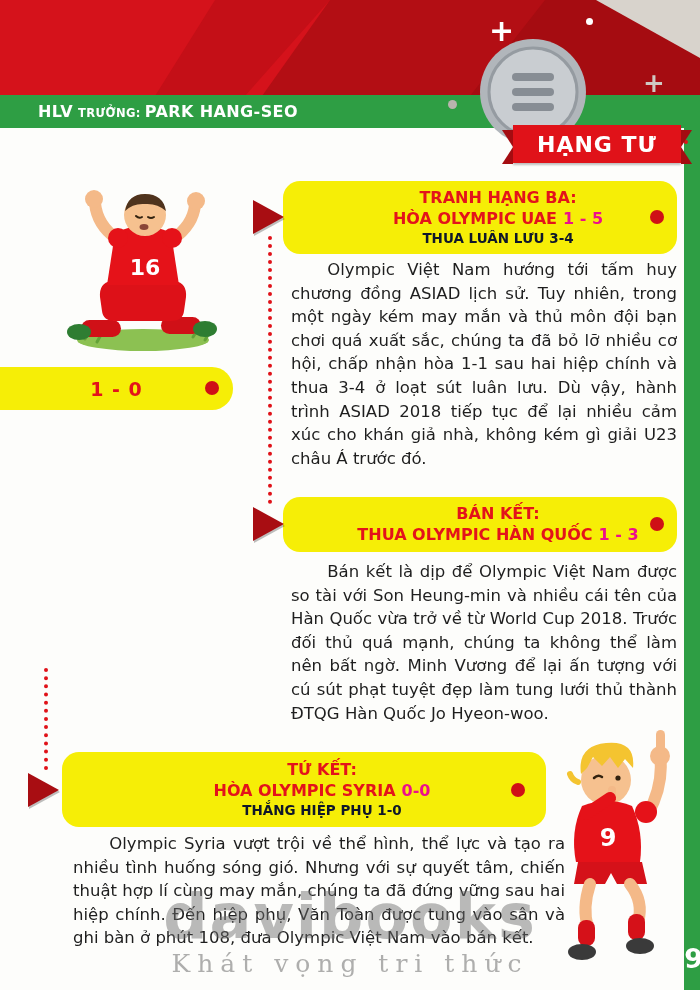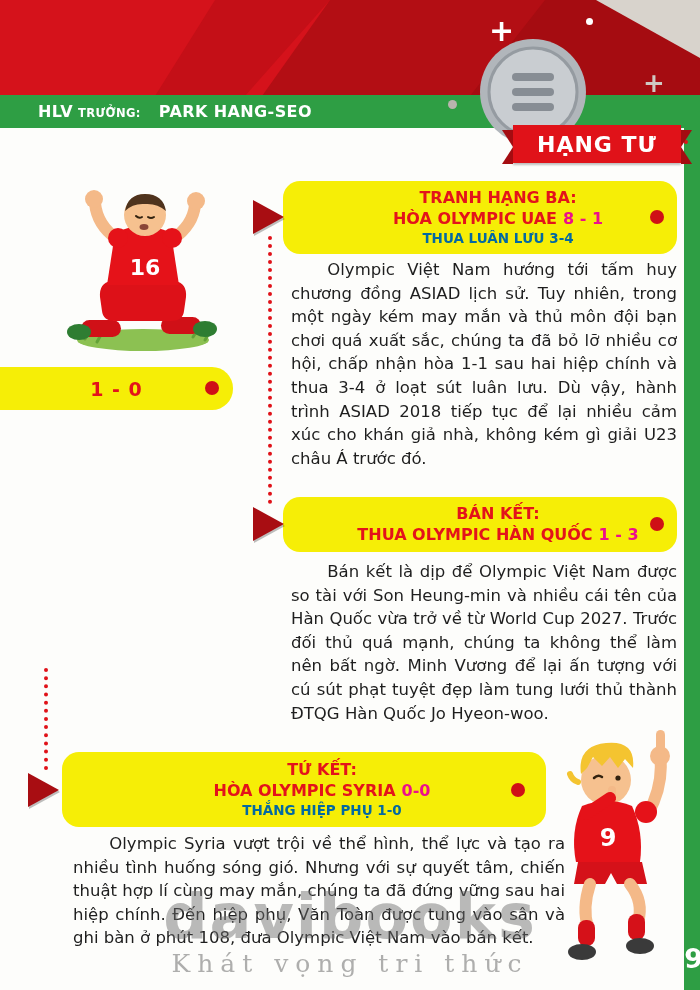--- a/index.html
+++ b/index.html
@@ -13,21 +13,21 @@
   .banner { position:absolute; left:0; top:0; width:700px; height:96px; }
   .deco-plus { position:absolute; font-weight:bold; line-height:1; }
   .deco-dot { position:absolute; border-radius:50%; }
 
   .green-bar {
     position:absolute; left:0; top:95px; width:700px; height:33px;
     background:#2e9e44; display:flex; align-items:center; padding-left:38px;
     color:#fff; z-index:2;
   }
   .coach-prefix { font-weight:bold; font-size:16px; letter-spacing:.4px; }
-  .coach-role { font-weight:bold; font-size:11.5px; margin:3px 18px 0 5px; letter-spacing:.4px; }
+  .coach-role { font-weight:bold; font-size:11.5px; margin:3px 4px 0 5px; letter-spacing:.4px; }
   .coach-name { font-weight:bold; font-size:16px; letter-spacing:.4px; }
 
   .right-strip { position:absolute; right:0; top:95px; width:16px; height:895px; background:#2e9e44; z-index:1; }
   .page-number { position:absolute; right:-3px; top:943px; color:#fff; font-weight:bold; font-size:27px; z-index:2; }
 
   .medal { position:absolute; left:477px; top:36px; z-index:3; }
 
   
   .ribbon {
     position:absolute; left:476px; top:125px; width:168px; height:38px;
@@ -48,21 +48,21 @@
   .dots-h { position:absolute; border-top:4px dotted #e01219; z-index:1; }
   .dots-v { position:absolute; border-left:4px dotted #e01219; z-index:1; }
 
   
   .sec-header {
     position:absolute; background:#f6ee06; border-radius:17px; z-index:2;
     display:flex; flex-direction:column; justify-content:center; text-align:center;padding-left:36px;
   }
   .line-red  { color:#e3131b; font-weight:bold; font-size:16px; line-height:1.3; }
   .line-score{ color:#ec0f8c; margin-left:6px; }
-  .line-sub  { color:#0369a1; font-weight:bold; font-size:13.5px; line-height:1.25; }
+  .line-sub  { color:#0f172a; font-weight:bold; font-size:13.5px; line-height:1.25; }
 
   .red-dot { position:absolute; width:14px; height:14px; border-radius:50%; background:#cf1016; z-index:3; }
   .arrow {
     position:absolute; width:0; height:0; z-index:3;
     border-top:17px solid transparent; border-bottom:17px solid transparent;
     border-left:31px solid #a80d12; filter:drop-shadow(1px 2px 0 rgba(0,0,0,.25));
   }
 
   
   .para { position:absolute; text-align:justify; color:#1e1e1e; z-index:2; }
@@ -129,36 +129,36 @@
   </div>
 
   <div class="dots-h" style="left:648px; top:140px; width:40px;"></div>
   <div class="dots-v" style="left:268px; top:236px; height:268px;"></div>
   <div class="dots-v" style="left:44px; top:668px; height:102px;"></div>
 
   <div class="arrow" style="left:253px; top:200px;"></div>
   <div class="sec-header" style="left:283px; top:181px; width:394px; height:73px;">
     <div class="line-red">TRANH HẠNG BA:</div>
     <div class="line-red">
-      <span>HÒA OLYMPIC UAE</span><span class="line-score">8 - 1</span>
+      <span>HÒA OLYMPIC UAE</span><span class="line-score">1 - 5</span>
     </div>
     <div class="line-sub">THUA LUÂN LƯU 3-4</div>
   </div>
   <div class="red-dot" style="left:650px; top:210px;"></div>
   <div class="para para-lg fi" style="left:291px; top:258px; width:386px;">Olympic Việt Nam hướng tới tấm huy chương đồng ASIAD lịch sử. Tuy nhiên, trong một ngày kém may mắn và thủ môn đội bạn chơi quá xuất sắc, chúng ta đã bỏ lỡ nhiều cơ hội, chấp nhận hòa 1-1 sau hai hiệp chính và thua 3-4 ở loạt sút luân lưu. Dù vậy, hành trình ASIAD 2018 tiếp tục để lại nhiều cảm xúc cho khán giả nhà, không kém gì giải U23 châu Á trước đó.</div>
 
   <div class="arrow" style="left:253px; top:507px;"></div>
   <div class="sec-header" style="left:283px; top:497px; width:394px; height:55px;">
     <div class="line-red">BÁN KẾT:</div>
     <div class="line-red">
       <span>THUA OLYMPIC HÀN QUỐC</span><span class="line-score">1 - 3</span>
     </div>
   </div>
   <div class="red-dot" style="left:650px; top:517px;"></div>
-  <div class="para para-lg fi" style="left:291px; top:560px; width:386px;">Bán kết là dịp để Olympic Việt Nam được so tài với Son Heung-min và nhiều cái tên của Hàn Quốc vừa trở về từ World Cup 2027. Trước đối thủ quá mạnh, chúng ta không thể làm nên bất ngờ. Minh Vương để lại ấn tượng với cú sút phạt tuyệt đẹp làm tung lưới thủ thành ĐTQG Hàn Quốc Jo Hyeon-woo.</div>
+  <div class="para para-lg fi" style="left:291px; top:560px; width:386px;">Bán kết là dịp để Olympic Việt Nam được so tài với Son Heung-min và nhiều cái tên của Hàn Quốc vừa trở về từ World Cup 2018. Trước đối thủ quá mạnh, chúng ta không thể làm nên bất ngờ. Minh Vương để lại ấn tượng với cú sút phạt tuyệt đẹp làm tung lưới thủ thành ĐTQG Hàn Quốc Jo Hyeon-woo.</div>
 
   <div class="arrow" style="left:28px; top:773px;"></div>
   <div class="sec-header" style="left:62px; top:752px; width:484px; height:75px;">
     <div class="line-red">TỨ KẾT:</div>
     <div class="line-red">
       <span>HÒA OLYMPIC SYRIA</span><span class="line-score">0-0</span>
     </div>
     <div class="line-sub">THẮNG HIỆP PHỤ 1-0</div>
   </div>
   <div class="red-dot" style="left:511px; top:783px;"></div>

